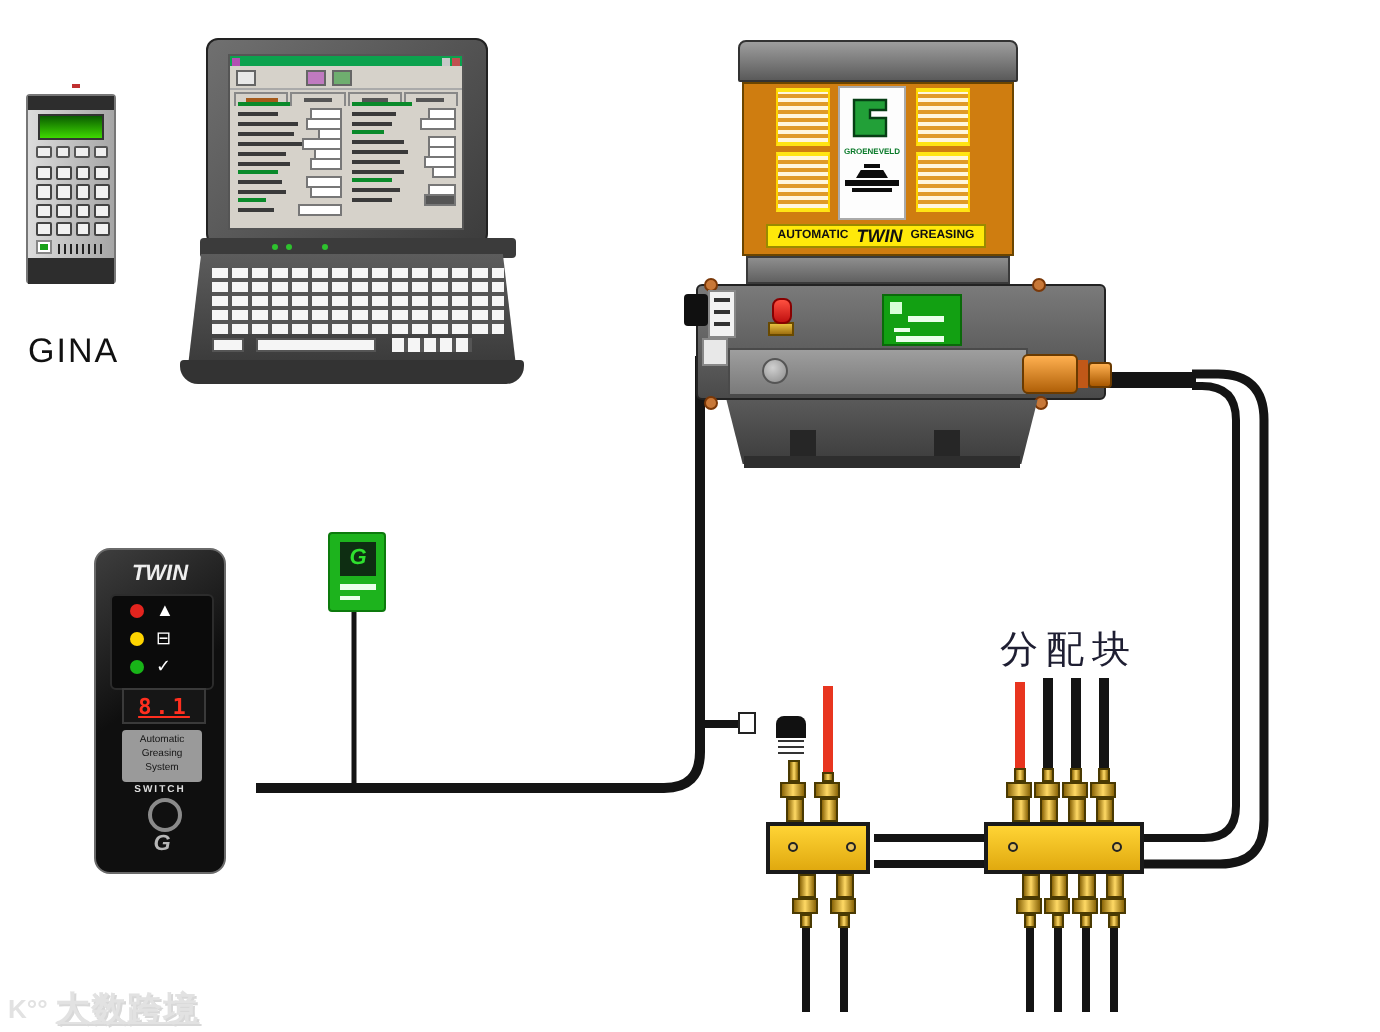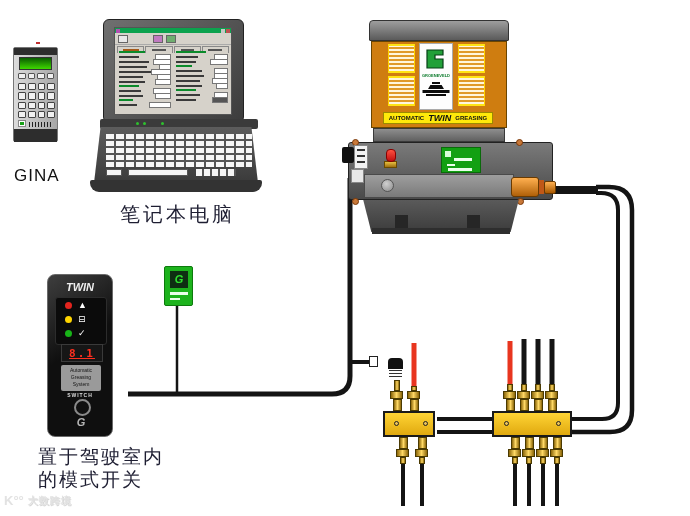--- a/index.html
+++ b/index.html
@@ -89,21 +89,21 @@
       font-size:11px;font-weight:bold;font-style:italic;text-align:center;line-height:16px;}
   .wbar{position:absolute;background:#eaffea;}
   .blk{background:linear-gradient(#ffd435,#e0a90f);border:2px solid #1a1a1a;}
   .bscrew{position:absolute;width:5px;height:5px;border-radius:50%;background:#e8c25a;border:1px solid #222;}
   .gold{position:absolute;background:linear-gradient(90deg,#8a6508,#ffd965,#8a6508);border:1px solid #4a3a02;box-sizing:border-box;}
   #ps-top{left:388px;top:358px;width:15px;height:11px;background:#111;border-radius:4px 4px 0 0;}
   #ps-hatch{left:389px;top:369px;width:13px;height:8px;background:repeating-linear-gradient(0deg,#333 0 1px,transparent 1px 3px);}
   #ps-nub{left:369px;top:356px;width:9px;height:11px;background:#fff;border:1px solid #222;}
   #sticker{left:441px;top:147px;width:40px;height:26px;background:#12a012;border:1px solid #0a6a0a;}
   #watermark{left:4px;top:493px;display:flex;align-items:center;gap:4px;color:#e2e2e2;font-weight:bold;}
-  #watermark .wlogo{font-size:13px;} #watermark .wtext{font-size:10px;letter-spacing:1px;text-shadow:1px 1px 0 #d8d8d8;}
+  #watermark .wlogo{font-size:13px;} #watermark .wtext{font-size:17px;letter-spacing:1px;text-shadow:1px 1px 0 #d8d8d8;text-decoration:underline;}
 </style>
 </head>
 <body>
 
 <div id="canvas">
 
   <svg class="A" style="left:0;top:0;" width="690" height="516" fill="none">
     <path d="M128 394 H332 Q350 394 350 376 V178" stroke="#141414" stroke-width="5"></path>
     <path d="M177 306 V394" stroke="#141414" stroke-width="2.5"></path>
     <path d="M350 362 H370" stroke="#141414" stroke-width="4"></path>
@@ -263,21 +263,20 @@
     <i style="left:36px;"></i>
       <i style="left:43px;"></i>
       <i style="left:61px;"></i>
   </div>
   <div class="A" id="lap-base"></div>
   <div class="A" id="lap-keys"></div>
   <div class="A kbar" style="left:106px;top:169px;width:16px;height:7px;"></div>
   <div class="A kbar" style="left:128px;top:169px;width:60px;height:7px;"></div>
   <div class="A" style="left:196px;top:169px;width:40px;height:7px;background:repeating-linear-gradient(90deg,#f5f5f5 0 6px,#555 6px 8px);"></div>
   <div class="A" id="lap-base2"></div>
-  <div class="L" style="left:120px;top:201px;font-size:20px;letter-spacing:3px;">笔记本电脑</div>
 
   <div class="A" id="pump-cap"></div>
   <div class="A" id="pump-body"></div>
   <div class="A sp" style="left:388px;top:44px;height:29px;"></div>
   <div class="A sp" style="left:388px;top:76px;height:30px;"></div>
   <div class="A sp" style="left:458px;top:44px;height:29px;"></div>
   <div class="A sp" style="left:458px;top:76px;height:30px;"></div>
   <div class="A" id="pump-panel">
     <svg width="24" height="22" style="margin-top:4px;">
       <path d="M3 2 h16 v5 h-8 v4 h8 v9 h-16 z" fill="#22a038" stroke="#063e14" stroke-width="1.2"></path>
@@ -341,38 +340,35 @@
     <div id="twin-disp">8.1</div>
     <div id="twin-plate">
       <div>Automatic</div>
       <div>Greasing</div>
       <div>System</div>
     </div>
     <div id="twin-sw">SWITCH</div>
     <div id="twin-btn"></div>
     <div id="twin-logo">G</div>
   </div>
-  <div class="L" style="left:38px;top:445px;line-height:23px;">
-    <div>置于驾驶室内</div>
-    <div>的模式开关</div>
-  </div>
 
   <div class="A" id="tag">
     <div id="tag-logo">G</div>
     <div class="wbar" style="left:5px;top:25px;width:18px;height:3px;"></div>
     <div class="wbar" style="left:5px;top:31px;width:10px;height:2px;"></div>
   </div>
 
   <div class="A" id="ps-nub"></div>
   <div class="A" id="ps-top"></div>
   <div class="A" id="ps-hatch"></div>
   <div class="A blk" style="left:383px;top:411px;width:52px;height:26px;"></div>
   <div class="A bscrew" style="left:394px;top:421px;"></div>
   <div class="A bscrew" style="left:423px;top:421px;"></div>
 
+  <div class="L" style="left:500px;top:312px;letter-spacing:4px;">分配块</div>
   <div class="A blk" style="left:492px;top:411px;width:80px;height:26px;"></div>
   <div class="A bscrew" style="left:504px;top:421px;"></div>
   <div class="A bscrew" style="left:556px;top:421px;"></div>
 
   <div class="A" id="watermark">
     <span class="wlogo">K°°</span>
     <span class="wtext">大数跨境</span>
   </div>
 <div class="gold A" style="position: absolute; left: 394px; top: 380px; width: 6px; height: 11px;"></div>
     <div class="gold A" style="position: absolute; left: 390px; top: 391px; width: 13px; height: 8px;"></div>

